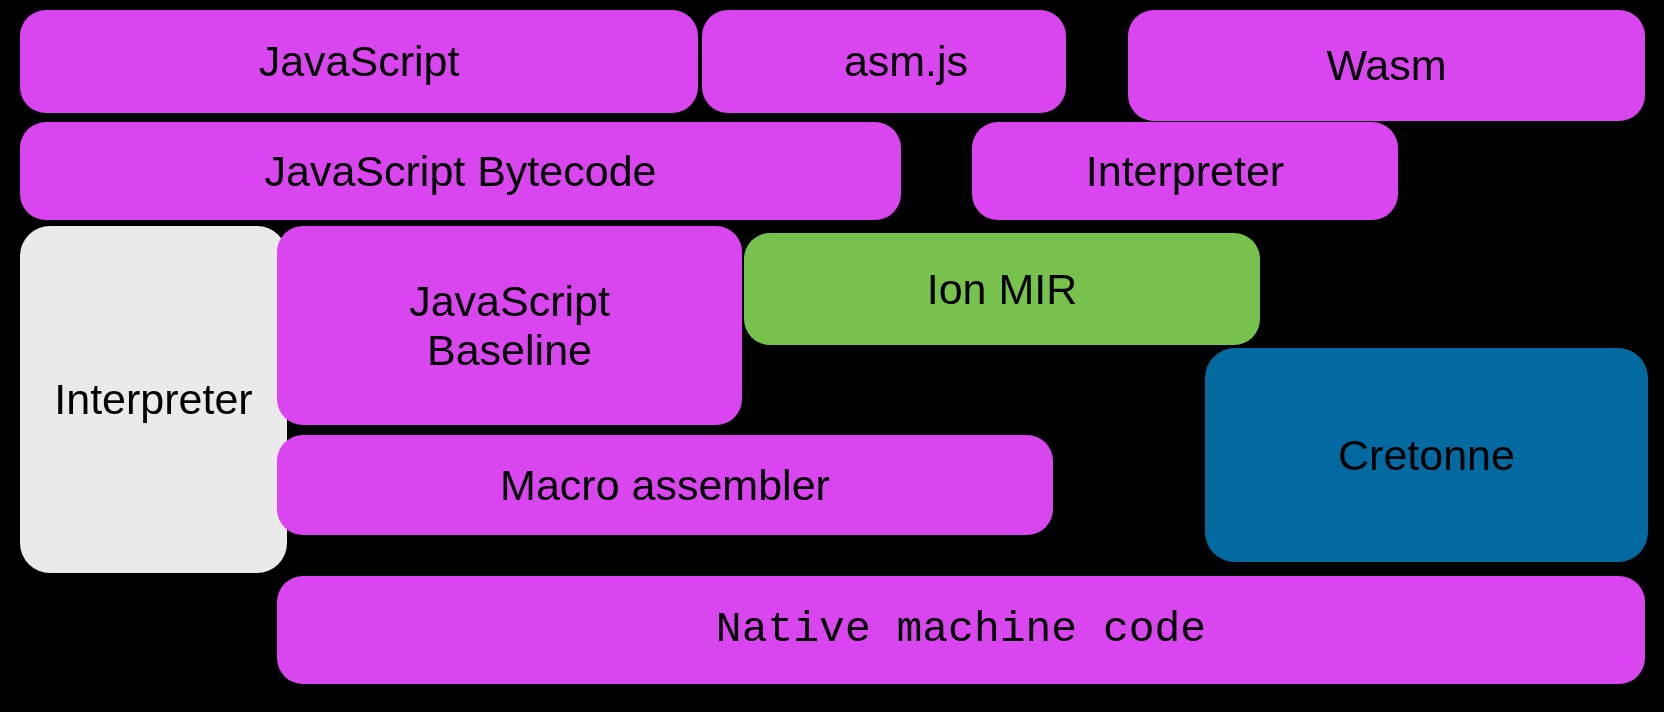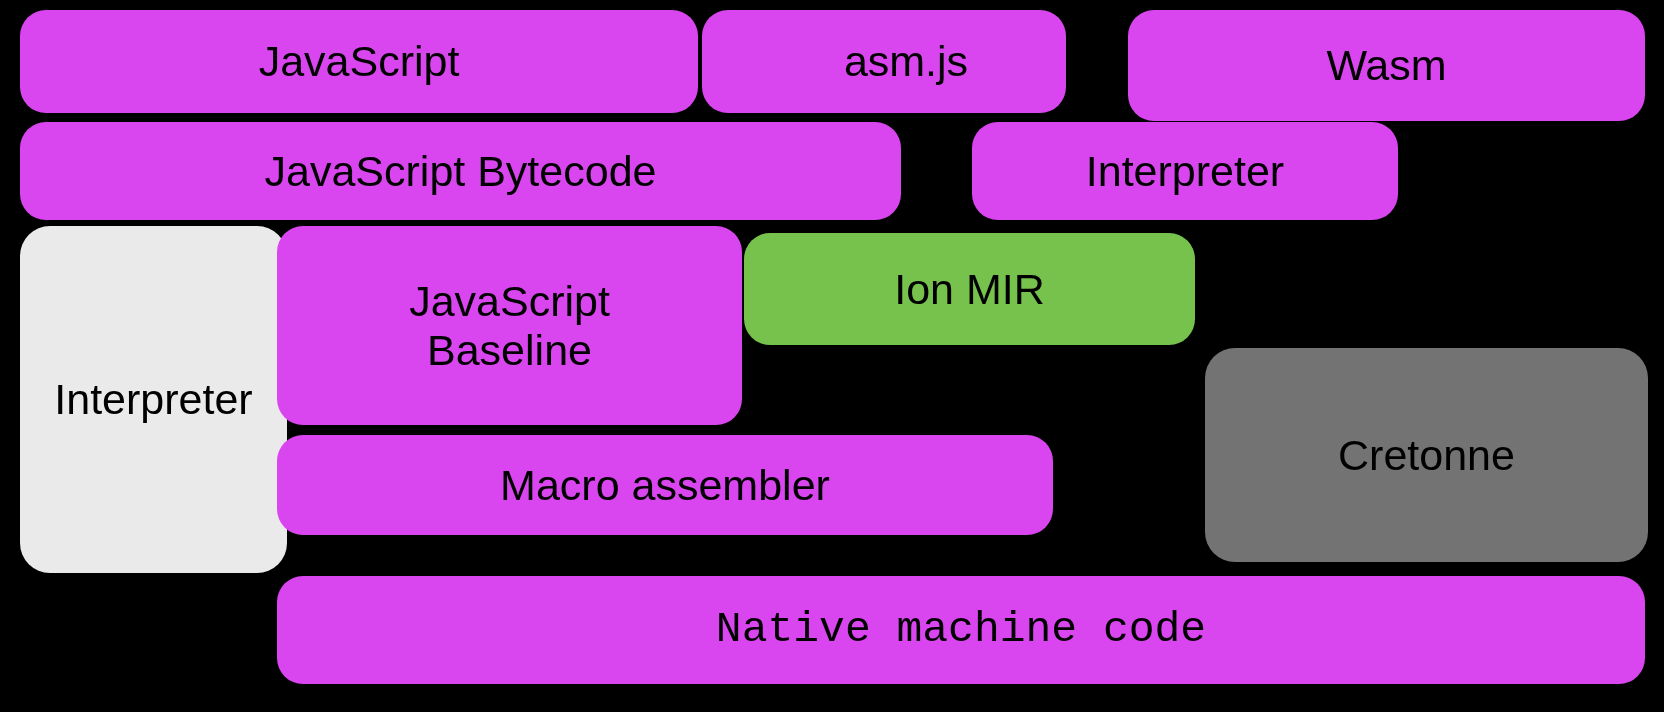--- a/index.html
+++ b/index.html
@@ -27,35 +27,35 @@
     font-size: 43px;
     line-height: 1.12;
     font-weight: 400;
     letter-spacing: 0px;
     white-space: pre-line;
     user-select: none;
   }
   .fill-white { background: #d946ef; }
   .fill-gray  { background: #EAEAEA; }
   .fill-green { background: #76C24D; }
-  .fill-pink  { background: #737373; text-align: center; }
+  .fill-pink  { background: #0369a1; text-align: center; }
 
   
   #n-javascript      { left: 20px;   top: 10px;  width: 678px; height: 103px; }
   #n-asmjs           { left: 702px;  top: 10px;  width: 364px; height: 103px; padding-left: 44px; }
   #n-wasm            { left: 1128px; top: 10px;  width: 517px; height: 111px; }
 
   
   #n-js-bytecode     { left: 20px;   top: 122px; width: 881px; height: 98px;  }
   #n-baldrmonkey     { left: 972px;  top: 122px; width: 426px; height: 98px;  }
 
   
   #n-interpreter     { left: 20px;   top: 226px; width: 267px; height: 347px; border-radius: 30px; }
   #n-js-baseline     { left: 277px;  top: 226px; width: 465px; height: 199px; }
-  #n-ion-mir         { left: 744px;  top: 233px; width: 451px; height: 112px; }
+  #n-ion-mir         { left: 744px;  top: 233px; width: 516px; height: 112px; }
   #n-ion-lir         { left: 744px;  top: 348px; width: 451px; height: 114px; }
   #n-cretonne        { left: 1205px; top: 348px; width: 443px; height: 214px; border-radius: 30px; }
   #n-macro-assembler { left: 277px;  top: 435px; width: 776px; height: 100px; }
 
   
   #n-native-code     { left: 277px;  top: 576px; width: 1368px; height: 108px; font-family: Liberation Mono, monospace; }
 </style>
 </head>
 <body>
 

